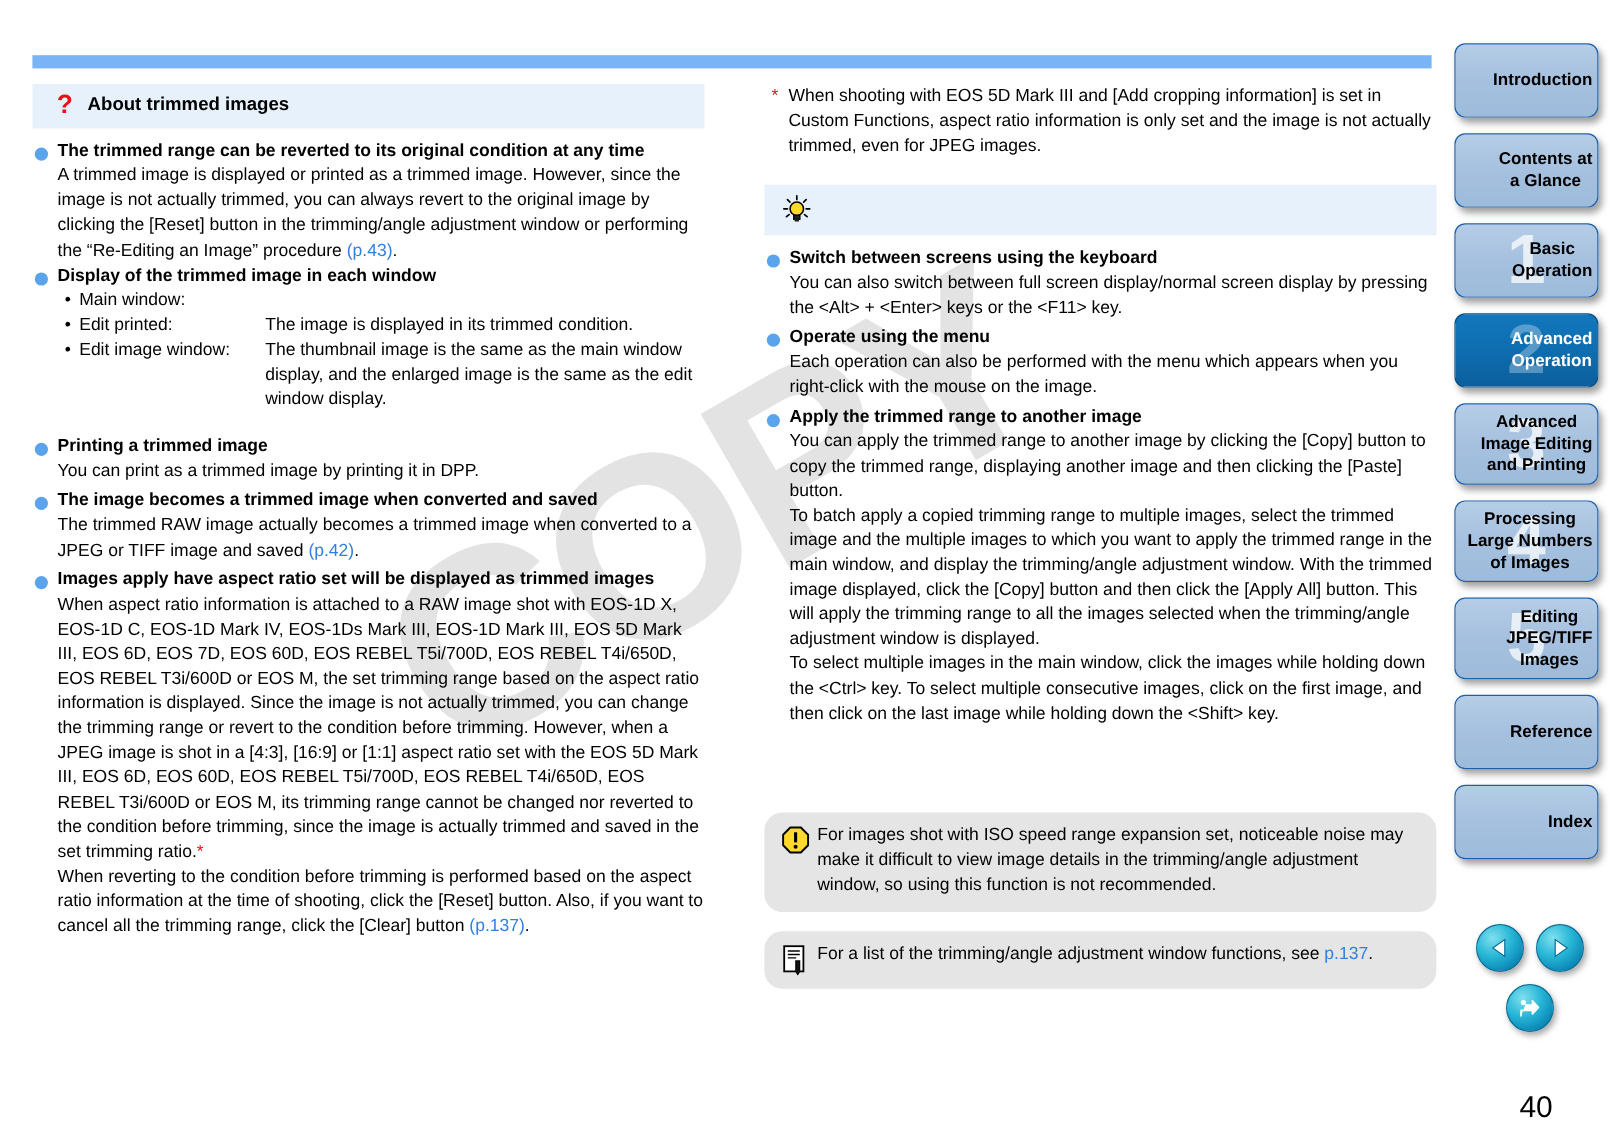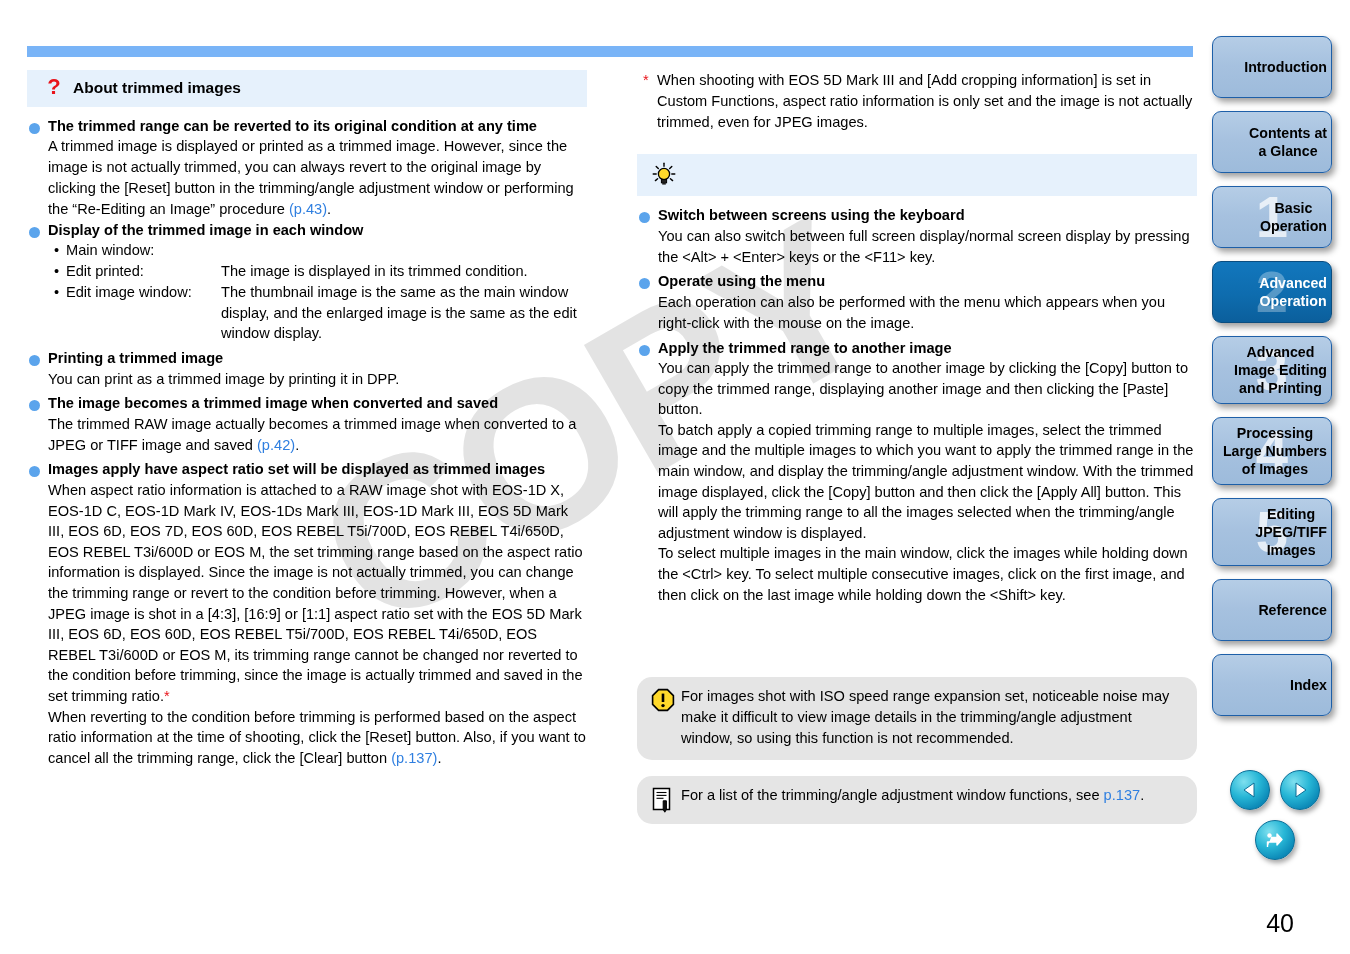--- a/index.html
+++ b/index.html
@@ -257,21 +257,21 @@
         <div class="term">Edit printed:</div>
         <div class="desc">The image is displayed in its trimmed condition.</div>
       </div>
       <div class="defrow">
         <div class="dot">•</div>
         <div class="term">Edit image window:</div>
         <div class="desc">The thumbnail image is the same as the main window display, and the enlarged image is the same as the edit window display.</div>
       </div>
     </div>
 
-    <div class="bullet-item" style="margin-top:5px;">
+    <div class="bullet-item" style="margin-top:19px;">
       <div class="bullet-head">Printing a trimmed image</div>
       <div class="body-text">You can print as a trimmed image by printing it in DPP.</div>
     </div>
 
     <div class="bullet-item" style="margin-top:5px;">
       <div class="bullet-head">The image becomes a trimmed image when converted and saved</div>
       <div class="body-text"><span>The trimmed RAW image actually becomes a trimmed image when converted to a JPEG or TIFF image and saved </span><span class="pref">(p.42)</span><span>.</span></div>
     </div>
 
     <div class="bullet-item" style="margin-top:5px;">

